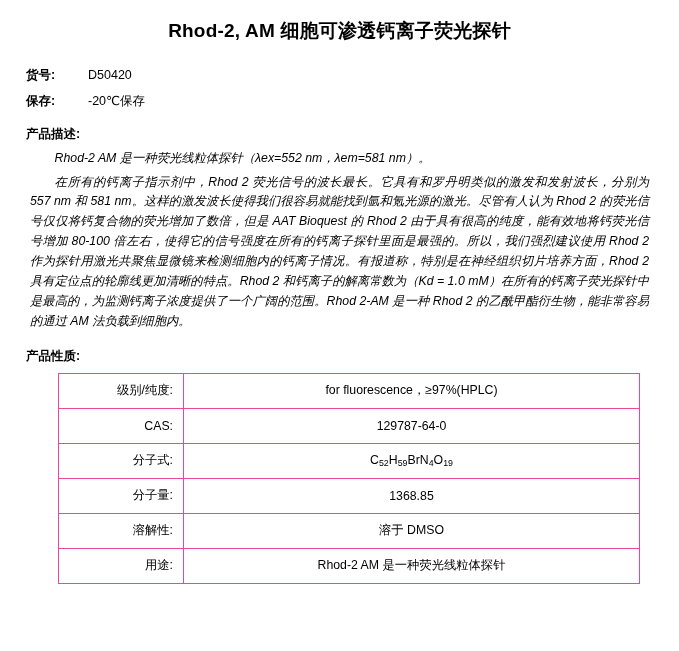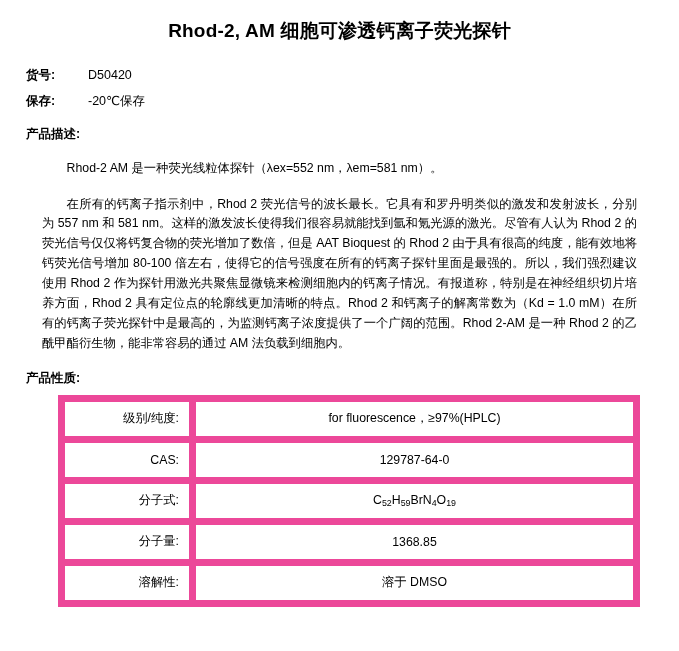--- a/index.html
+++ b/index.html
@@ -62,31 +62,32 @@
     margin-left: 4px;
     margin-bottom: 6px;
   }
   .desc {
     margin: 0 4px 0 4px;
     font-size: 12.3px;
     line-height: 1.62;
     text-align: justify;
   }
   .desc p {
-    margin: 16px;
+    margin: 4px;
     text-indent: 2em;
+    font-style: italic;
   }
   table.props {
     border-collapse: collapse;
     margin: 8px 0 0 36px;
     width: 582px;
     font-size: 12.3px;
   }
   table.props td {
-    border: 7px solid #ec4899;
+    border: 1px solid #ec4899;
     padding: 7px 10px;
     vertical-align: middle;
     height: 20px;
   }
   td.prop-name {
     width: 104px;
     text-align: right;
     white-space: nowrap;
   }
   td.prop-val {
@@ -141,16 +142,20 @@
         <td class="prop-val">C<sub>52</sub>H<sub>59</sub>BrN<sub>4</sub>O<sub>19</sub></td>
       </tr>
       <tr>
         <td class="prop-name">分子量:</td>
         <td class="prop-val">1368.85</td>
       </tr>
       <tr>
         <td class="prop-name">溶解性:</td>
         <td class="prop-val">溶于 DMSO</td>
       </tr>
+      <tr>
+        <td class="prop-name">用途:</td>
+        <td class="prop-val">Rhod-2 AM 是一种荧光线粒体探针</td>
+      </tr>
     </tbody>
   </table>
 
 </div>
 
 </body></html>

